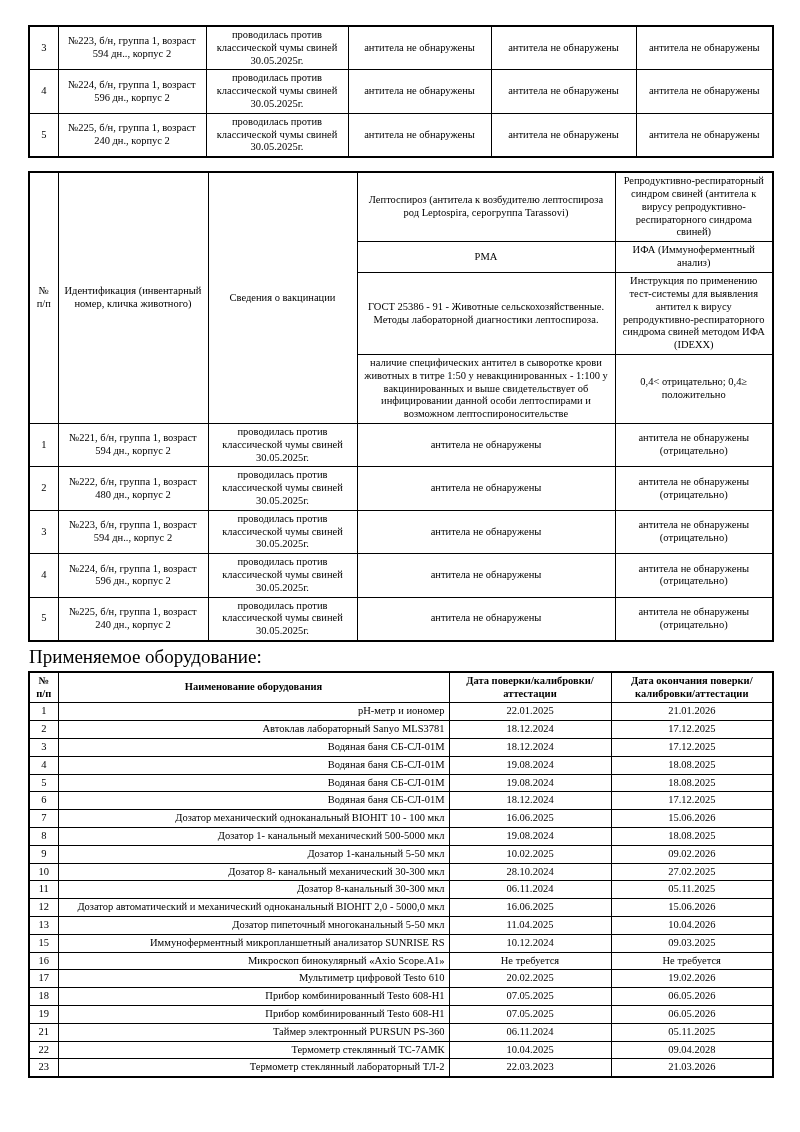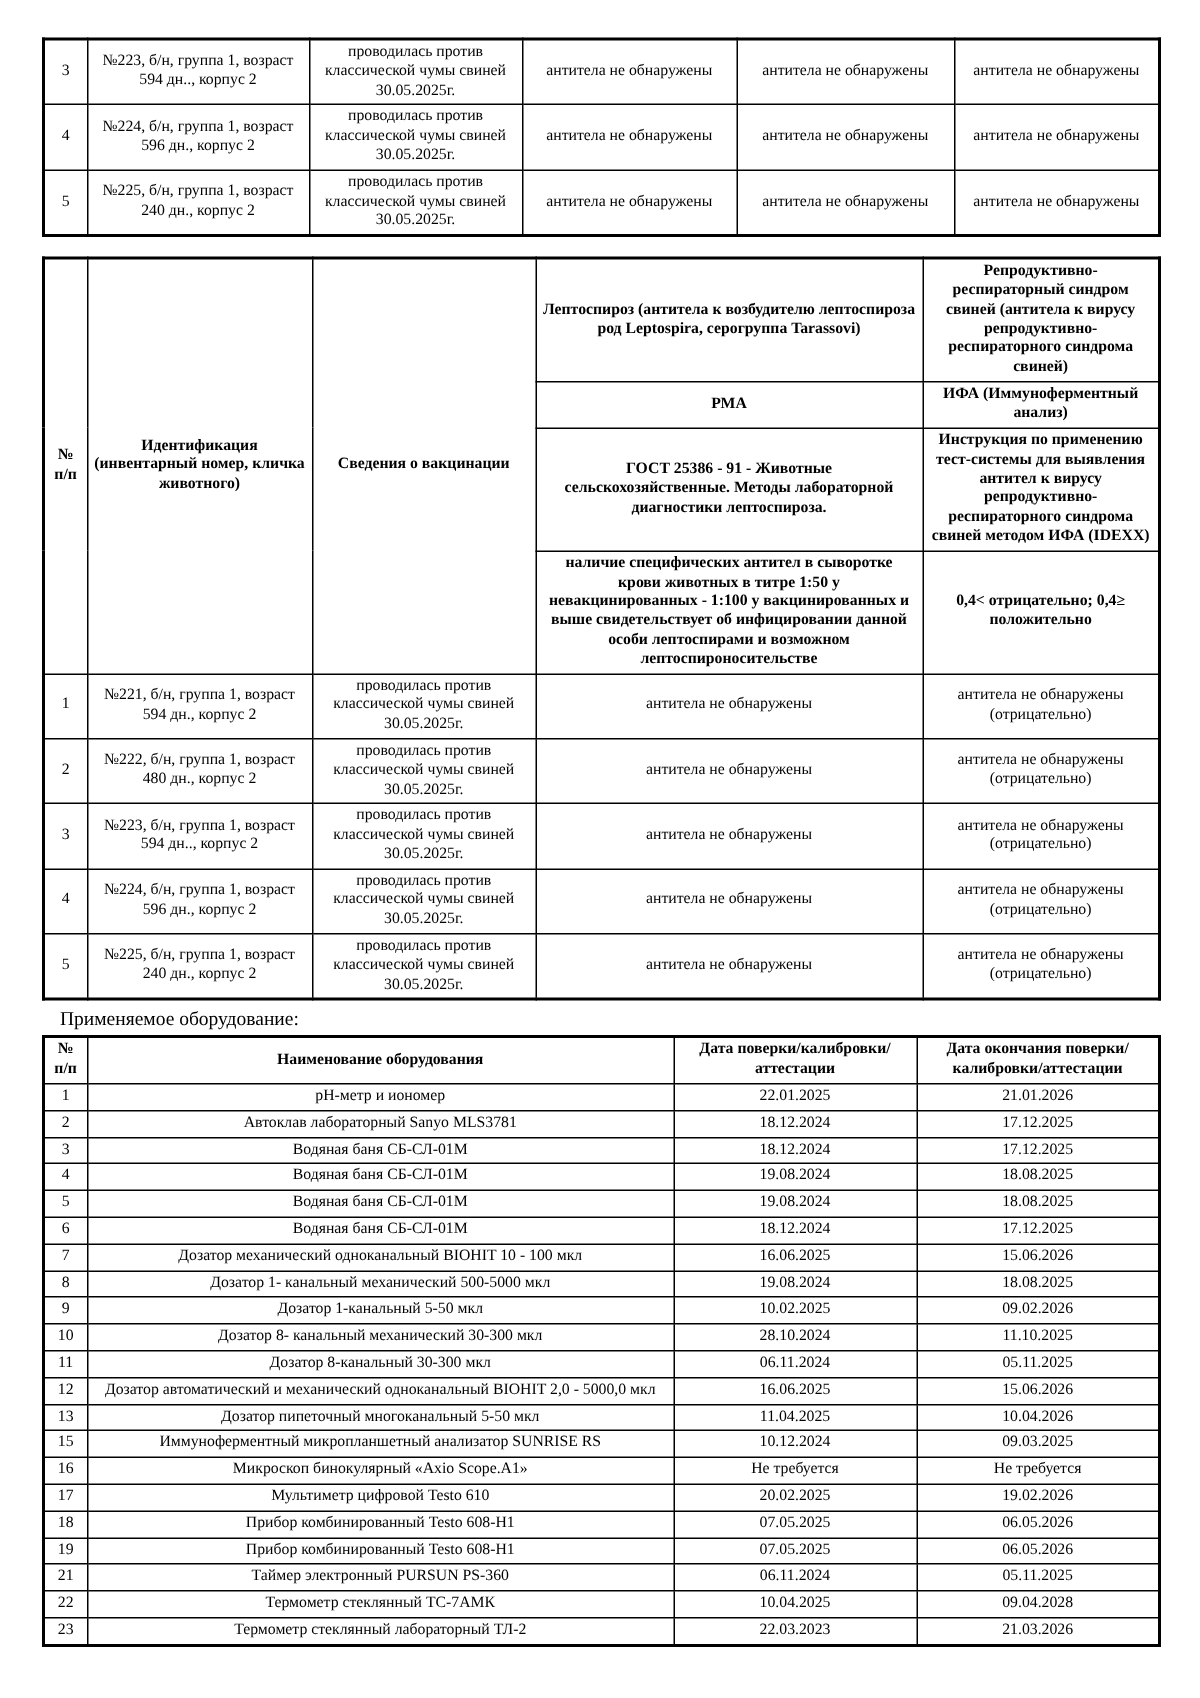--- a/index.html
+++ b/index.html
@@ -19,27 +19,27 @@
     word-wrap:break-word; overflow:hidden;
   }
   .t1 td, .t2 td { border-top-width:2px; border-bottom-width:2px; }
   .t1 { margin-bottom:13px; }
   .t1 tr { height:38px; }
   .t2 tr.hA { height:63px; }
   .t2 tr.hB { height:31px; }
   .t2 tr.hC { height:60px; }
   .t2 tr.hD { height:69px; }
   .t2 tbody.rows tr { height:43px; }
-  .b { font-weight:bold;margin-left:12px; }
-  .equip-title { font-size:13px; margin:4px 0 3px 12px; }
+  .b { font-weight:normal;margin-left:12px; }
+  .equip-title { font-size:19px; margin:4px 0 3px 1px; }
   .t3 td { font-size:10.5px; padding:1.5px 4px; border-top-width:2px; border-bottom-width:2px; }
   .t3 tr { height:15px; }
   .t3 tr.hdr { height:28px; }
   .t3 tr.hdr td { font-weight:bold; }
-  .t3 td.name { text-align:center; }
+  .t3 td.name { text-align:right; }
 </style>
 </head>
 <body>
 
 <div class="page">
 
   <table class="doc t1">
     <colgroup>
       <col style="width:29px">
         <col style="width:148px">
@@ -212,21 +212,21 @@
         <tr>
           <td>9</td>
           <td class="name">Дозатор 1-канальный 5-50 мкл</td>
           <td>10.02.2025</td>
           <td>09.02.2026</td>
         </tr>
         <tr>
           <td>10</td>
           <td class="name">Дозатор 8- канальный механический 30-300 мкл</td>
           <td>28.10.2024</td>
-          <td>11.10.2025</td>
+          <td>27.02.2025</td>
         </tr>
         <tr>
           <td>11</td>
           <td class="name">Дозатор 8-канальный 30-300 мкл</td>
           <td>06.11.2024</td>
           <td>05.11.2025</td>
         </tr>
         <tr>
           <td>12</td>
           <td class="name">Дозатор автоматический и механический одноканальный BIOHIT 2,0 - 5000,0 мкл</td>

